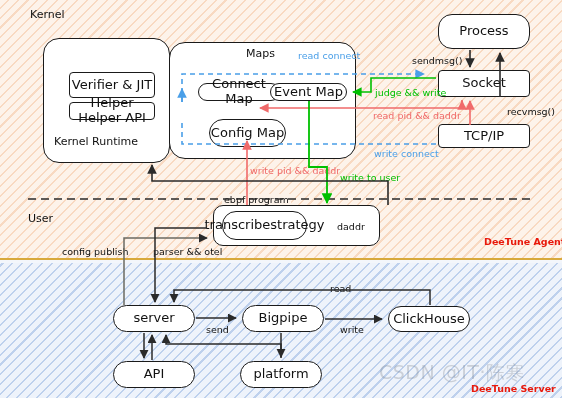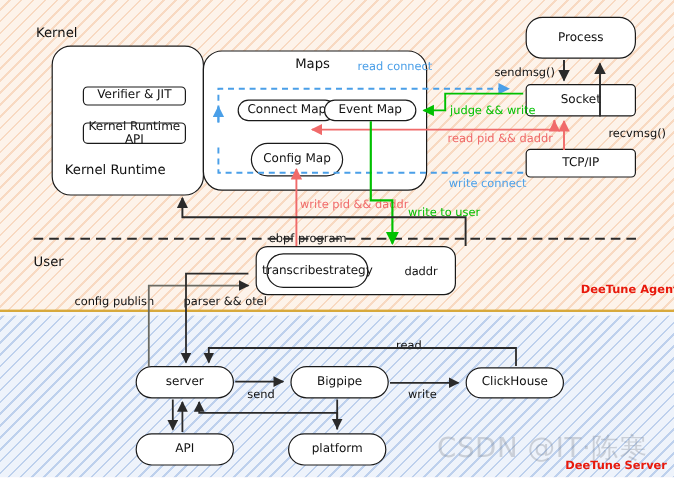--- a/index.html
+++ b/index.html
@@ -61,21 +61,21 @@
   .box {
     position: absolute;
     box-sizing: border-box;
     background: #ffffff;
     border: 1.6px solid #1a1a1a;
     border-radius: 4px;
     display: flex;
     align-items: center;
     justify-content: center;
     text-align: center;
-    font-size: 10px;
+    font-size: 13px;
     color: #111111;
     line-height: 1.15;
   }
   .box.round {
     border-radius: 14px;
   }
   .container-box {
     position: absolute;
     box-sizing: border-box;
     background: #ffffff;
@@ -112,46 +112,46 @@
     height: 398px;
     pointer-events: none;
   }
 
   
   #watermark {
     position: absolute;
     left: 452px;
     top: 373px;
     transform: translate(-50%, -50%);
-    font-size: 23px;
+    font-size: 19px;
     color: rgba(120, 125, 135, 0.30);
     white-space: nowrap;
     letter-spacing: 0.5px;
   }
 </style>
 </head>
 <body>
 
 <div id="root">
 
   <div class="band" id="band-kernel-user"></div>
   <div class="band" id="band-divider-gold"></div>
   <div class="band" id="band-gap"></div>
   <div class="band" id="band-server"></div>
 
-  <div class="txt big" style="left:30px; top:8px;margin-top:13px;">Kernel</div>
+  <div class="txt big" style="left:30px; top:8px;">Kernel</div>
   <div class="txt big" style="left:28px; top:212px;">User</div>
   <div class="txt brand" style="left:484px; top:236px;">DeeTune Agent</div>
   <div class="txt brand" style="left:471px; top:383px;">DeeTune Server</div>
   <div class="txt" style="left:222px; top:194px; background:#fdf3ea; padding:0 2px;">ebpf program</div>
 
   <div class="container-box" style="left:43px; top:38px; width:127px; height:125px;"></div>
   <div class="container-label" style="left:54px; top:135px;">Kernel Runtime</div>
-  <div class="box" style="left:69px; top:72px; width:86px; height:16px;">Verifier  &amp; JIT</div>
-  <div class="box" style="left:69px; top:102px; width:86px; height:18px;">Kernel Runtime API</div>
+  <div class="box" style="left:69px; top:72px; width:86px; height:26px;">Verifier  &amp; JIT</div>
+  <div class="box" style="left:69px; top:102px; width:86px; height:18px;">Helper Helper API</div>
 
   <div class="container-box" style="left:169px; top:42px; width:187px; height:117px;"></div>
   <div class="container-label" style="left:246px; top:47px;">Maps</div>
   <div class="box round" style="left:176px; top:83px; width:82px; height:18px;margin-left:22px;">Connect Map</div>
   <div class="box round" style="left:270px; top:83px; width:77px; height:18px;">Event Map</div>
   <div class="box round" style="left:209px; top:119px; width:77px; height:28px;">Config Map</div>
 
   <div class="box round" style="left:438px; top:14px; width:92px; height:35px;">Process</div>
   <div class="box" style="left:438px; top:70px; width:92px; height:27px;">Socket</div>
   <div class="box" style="left:438px; top:124px; width:92px; height:24px;">TCP/IP</div>

